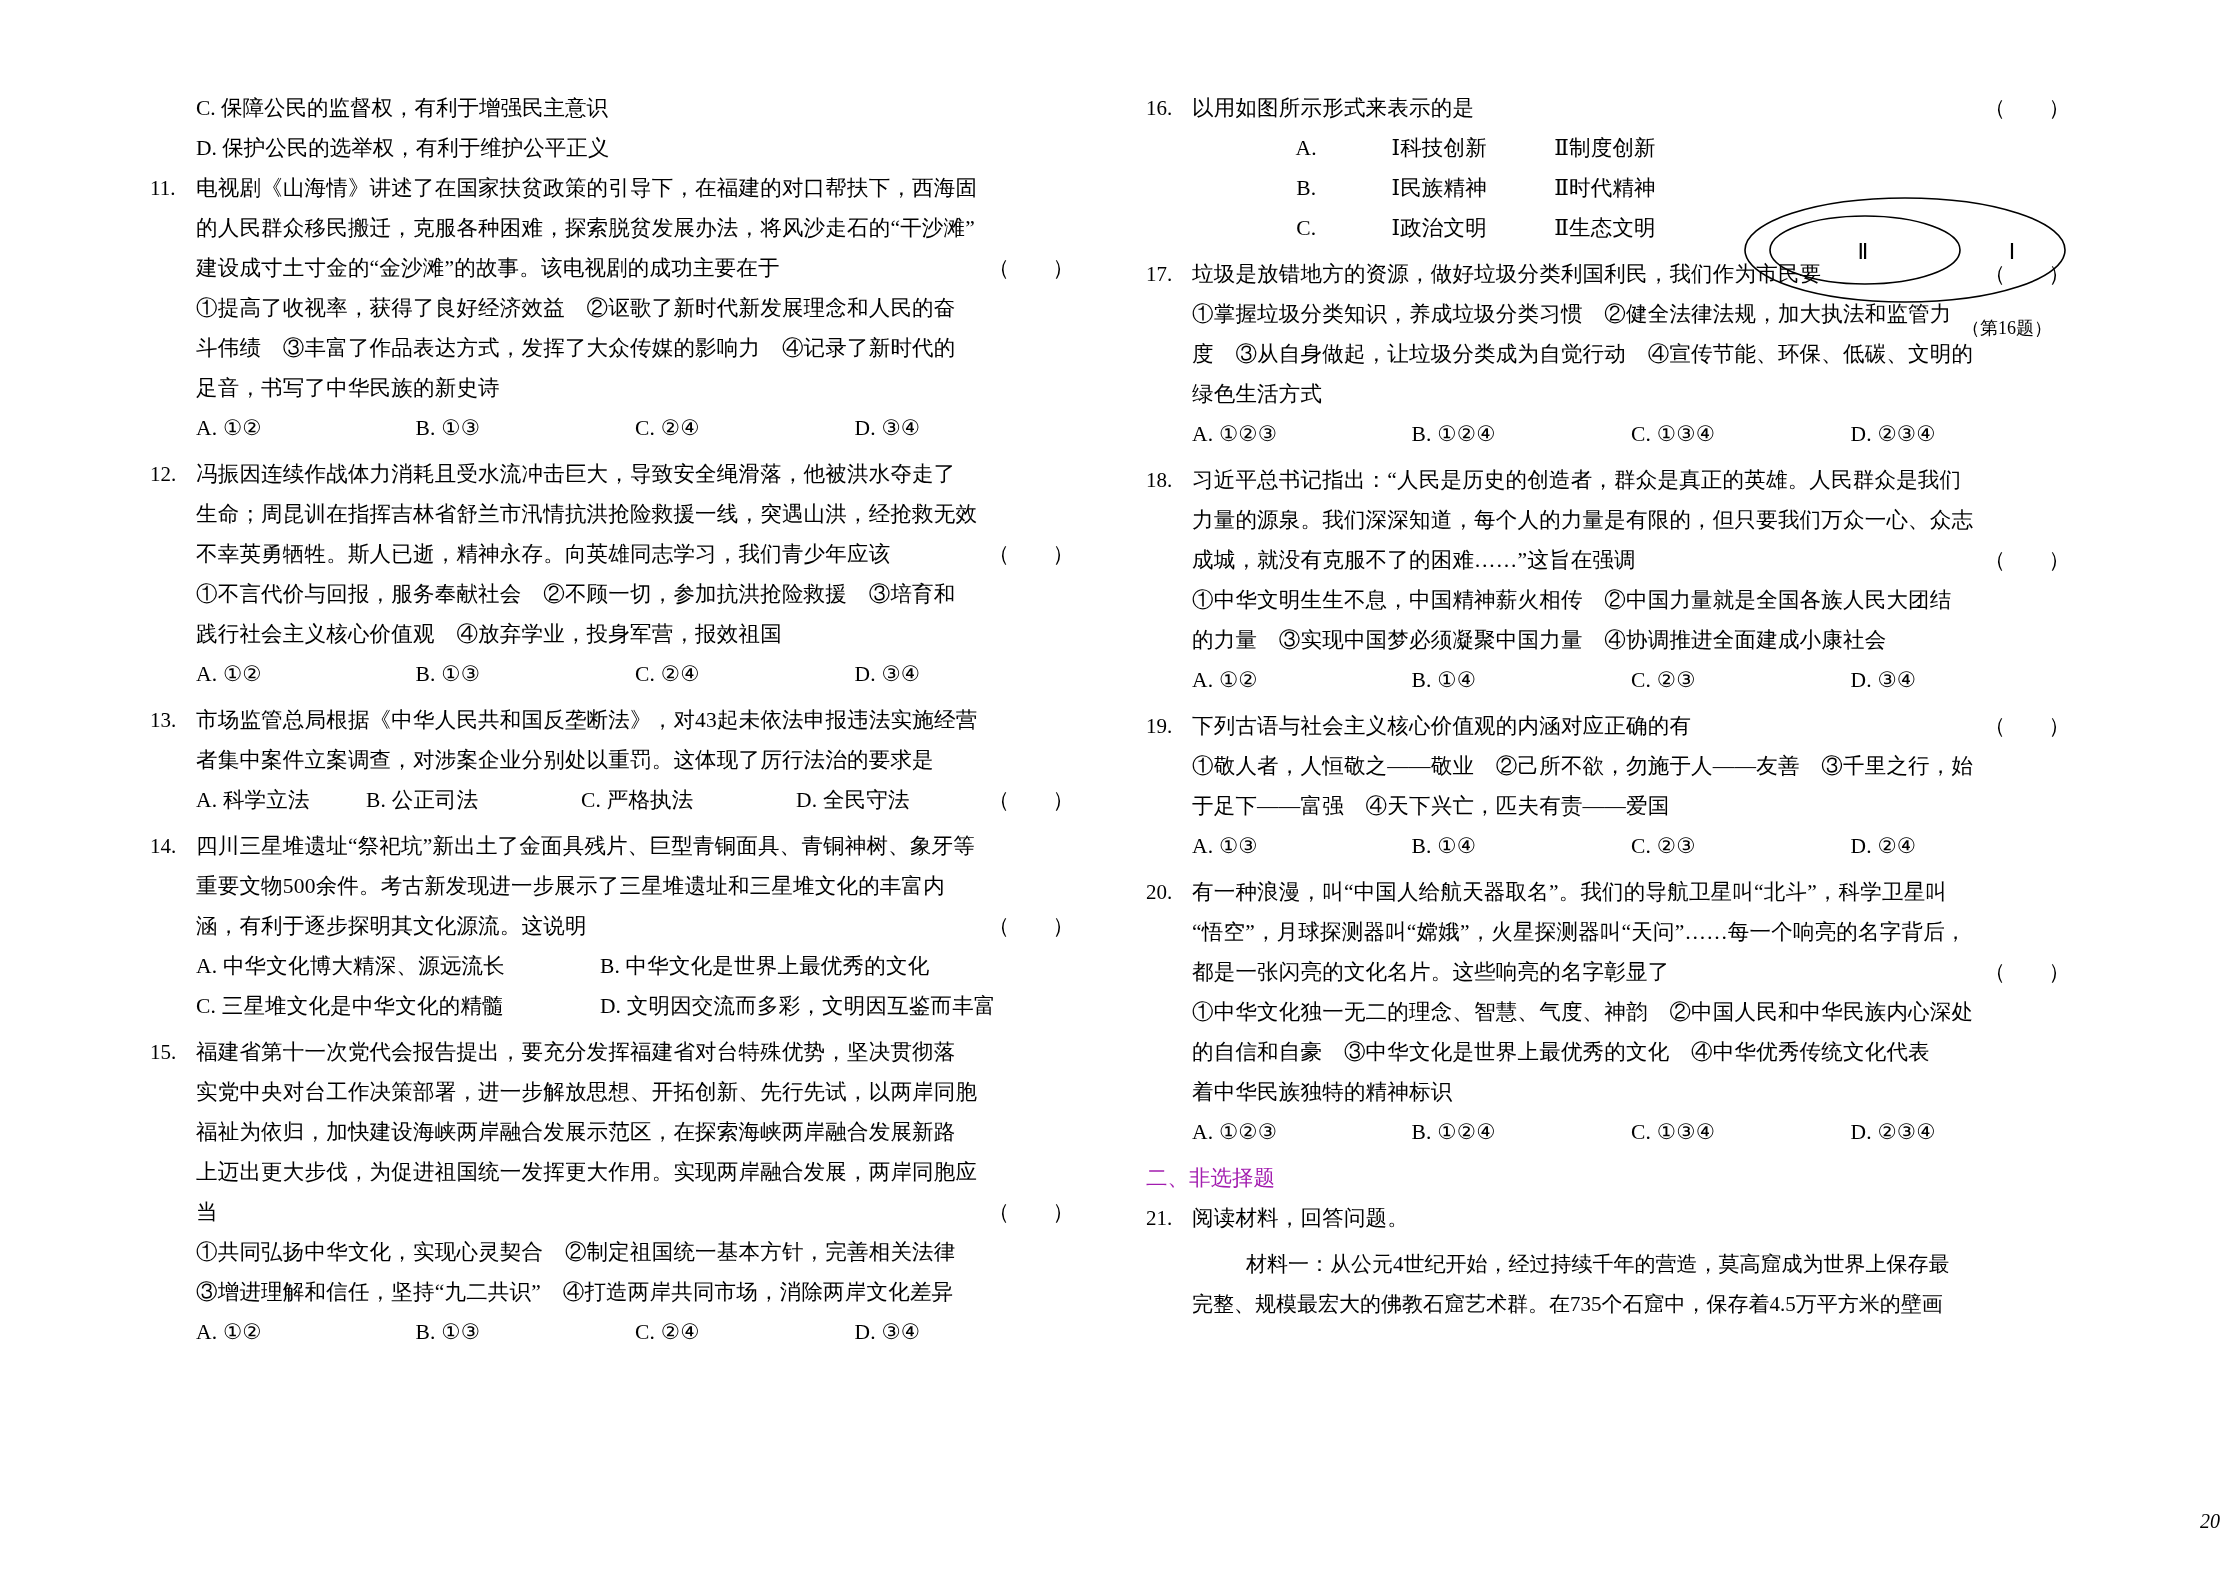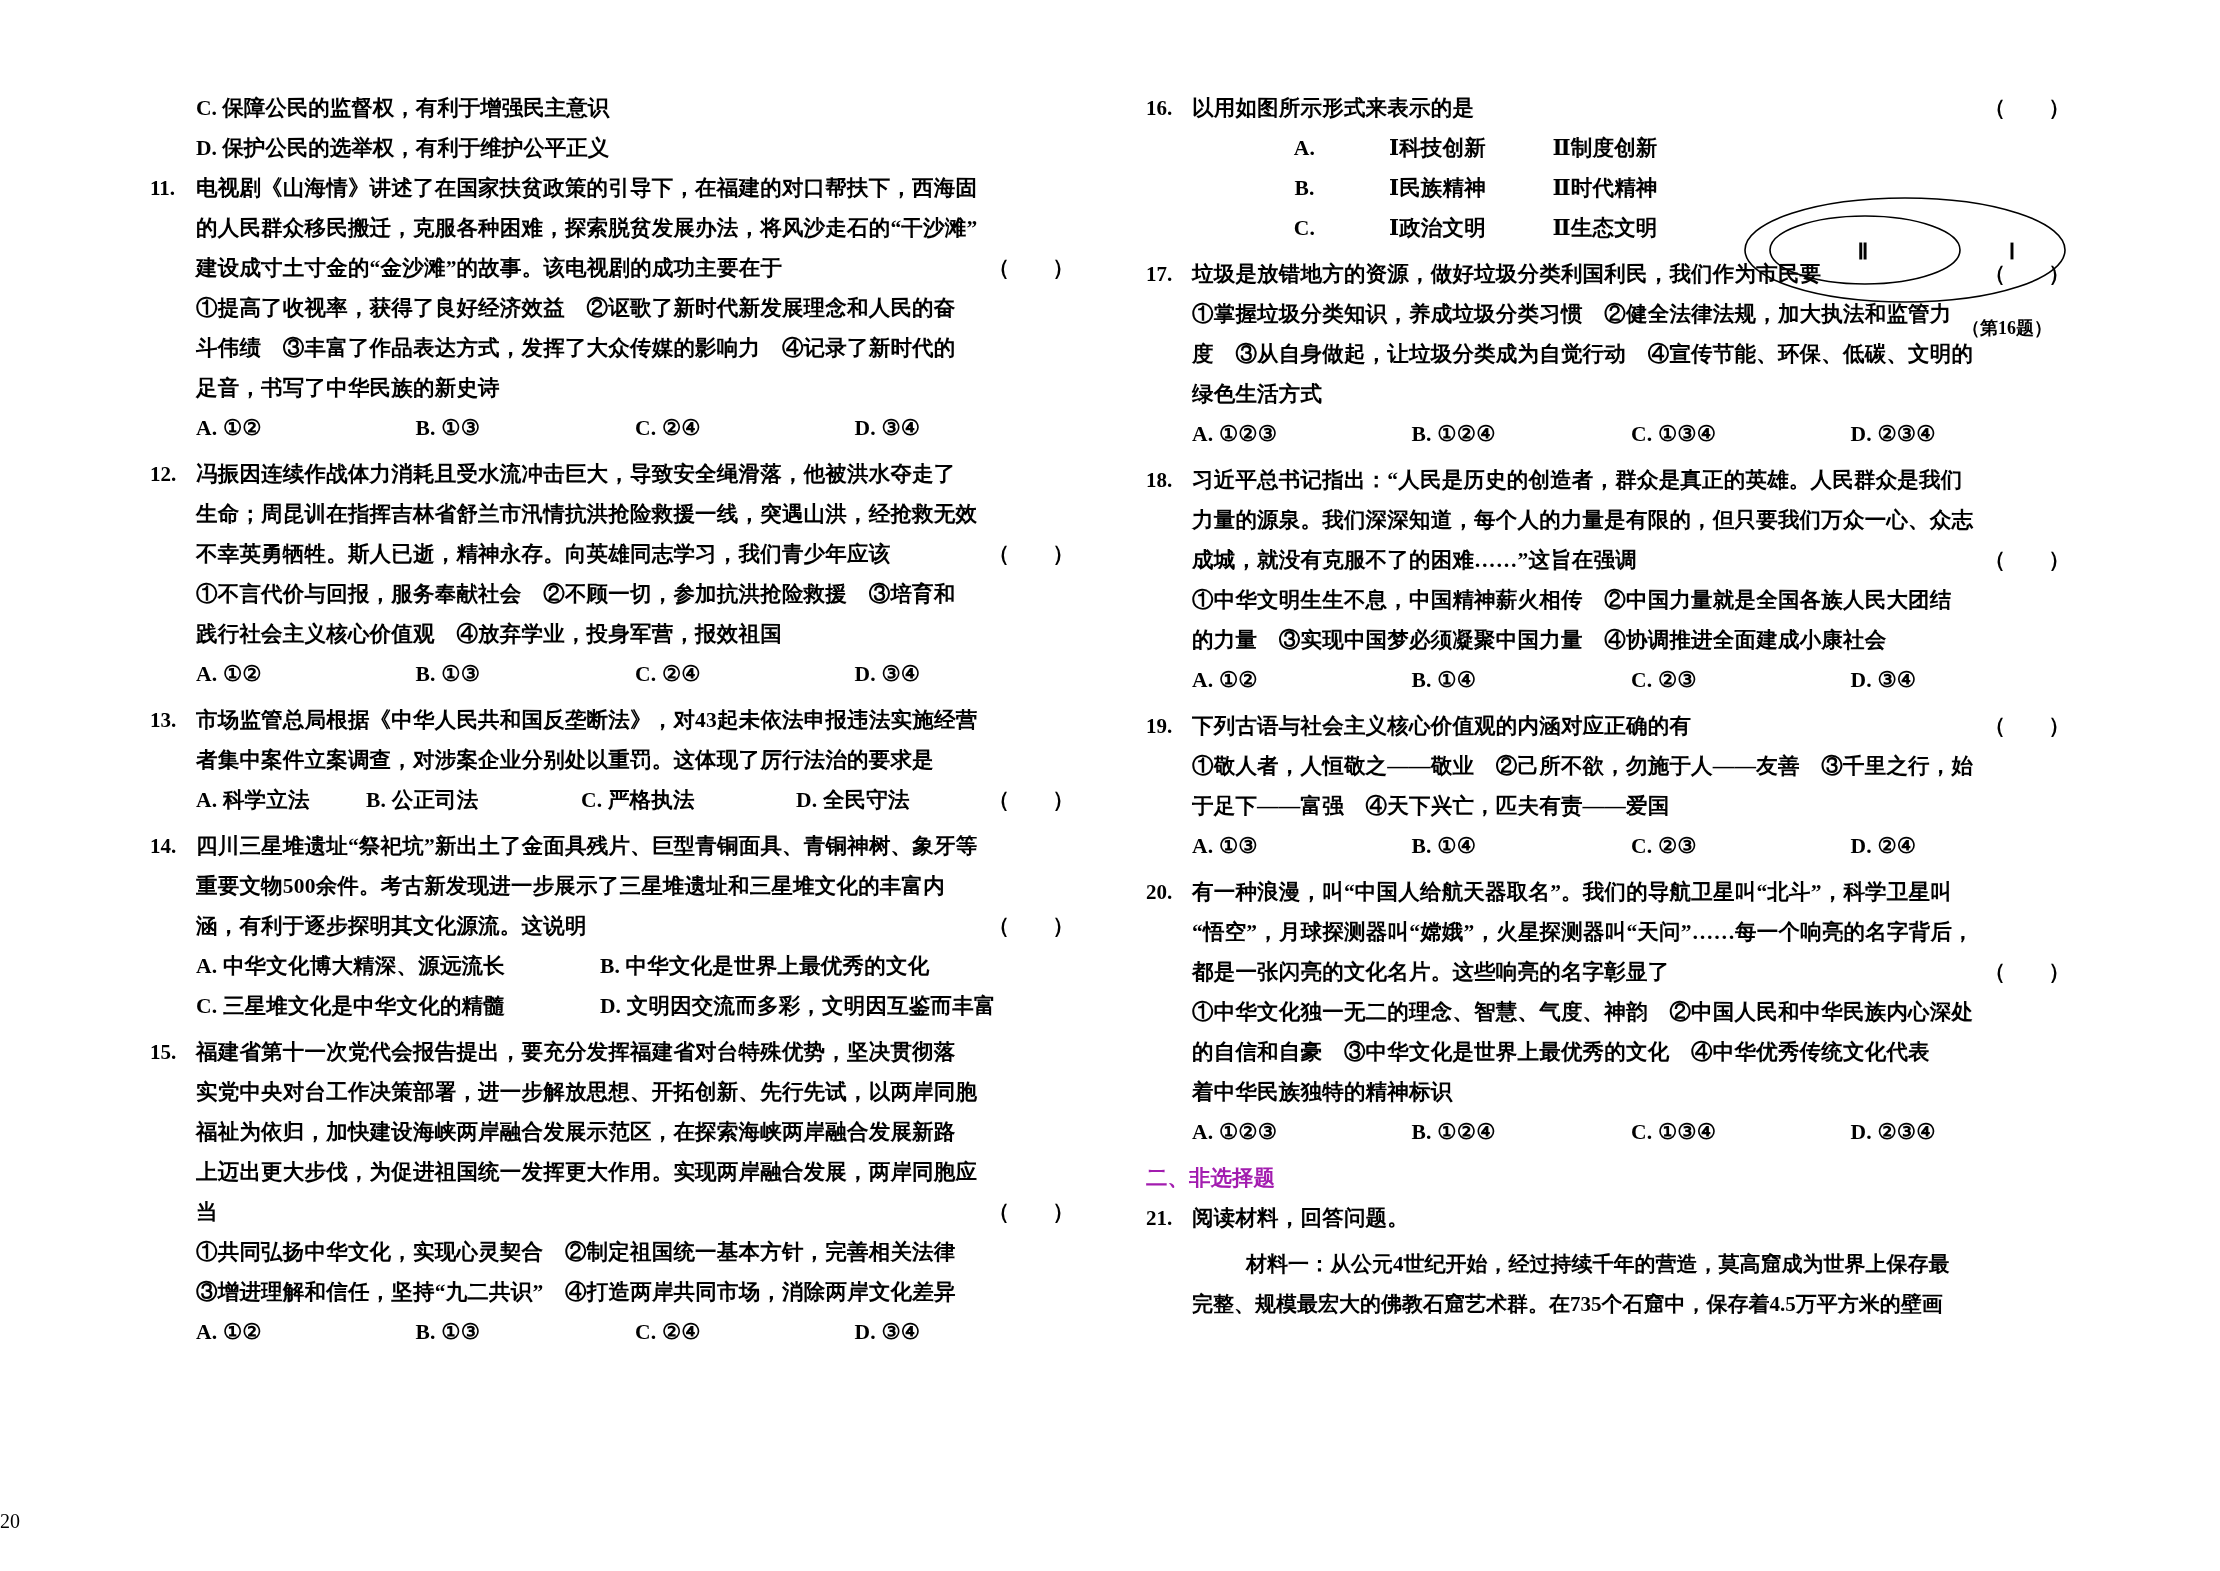--- a/index.html
+++ b/index.html
@@ -20,21 +20,20 @@
     left: 0; top: 0;
     width: 2220px;
     height: 1571px;
     box-sizing: border-box;
     padding: 88px 150px 40px 150px;
   }
   .columns {
     display: flex;
     gap: 72px;
     height: 1360px;
-    font-weight: bold;
   }
   .col {
     width: 940px;
     position: relative;
   }
   .q {
     display: flex;
     align-items: flex-start;
     margin-bottom: 6px;
   }
@@ -103,22 +102,23 @@
     position: absolute;
     right: 18px;
     top: 228px;
     font-size: 18px;
   }
   .page-number {
     position: absolute;
     left: 0;
     right: 0;
     bottom: 38px;
-    text-align: left;
+    text-align: right;
     font-size: 20px;
+    font-style: italic;
   }
   .q16-body { padding-right: 0; }
   .q16-opts { width: 560px; }
   .q16-opts .oline { font-size: 21.5px; line-height: 40px; text-align: center; }
   .q16-opts .oline span.lab { display: inline-block; width: 36px; }
   .q16-opts .oline span.one { display: inline-block; width: 230px; }
 </style>
 </head>
 <body>
 

